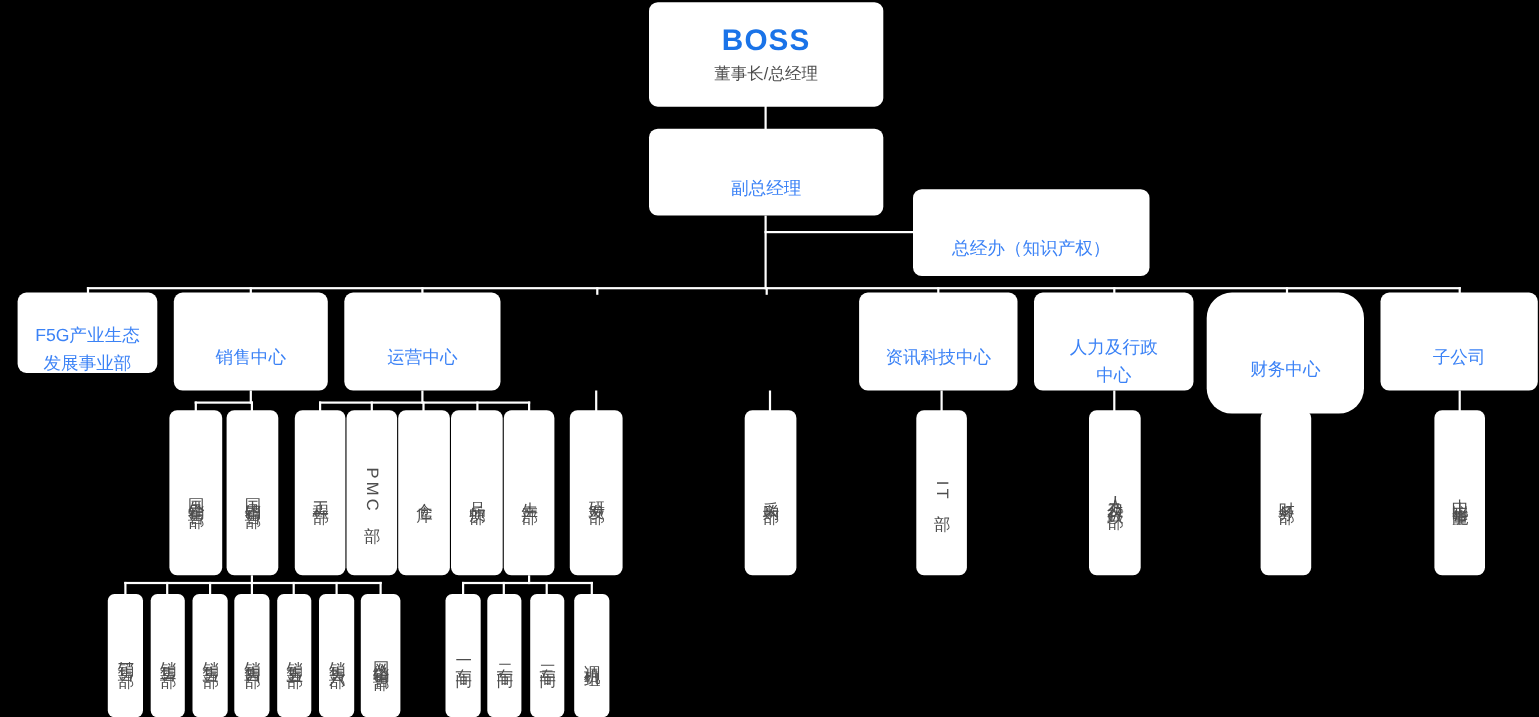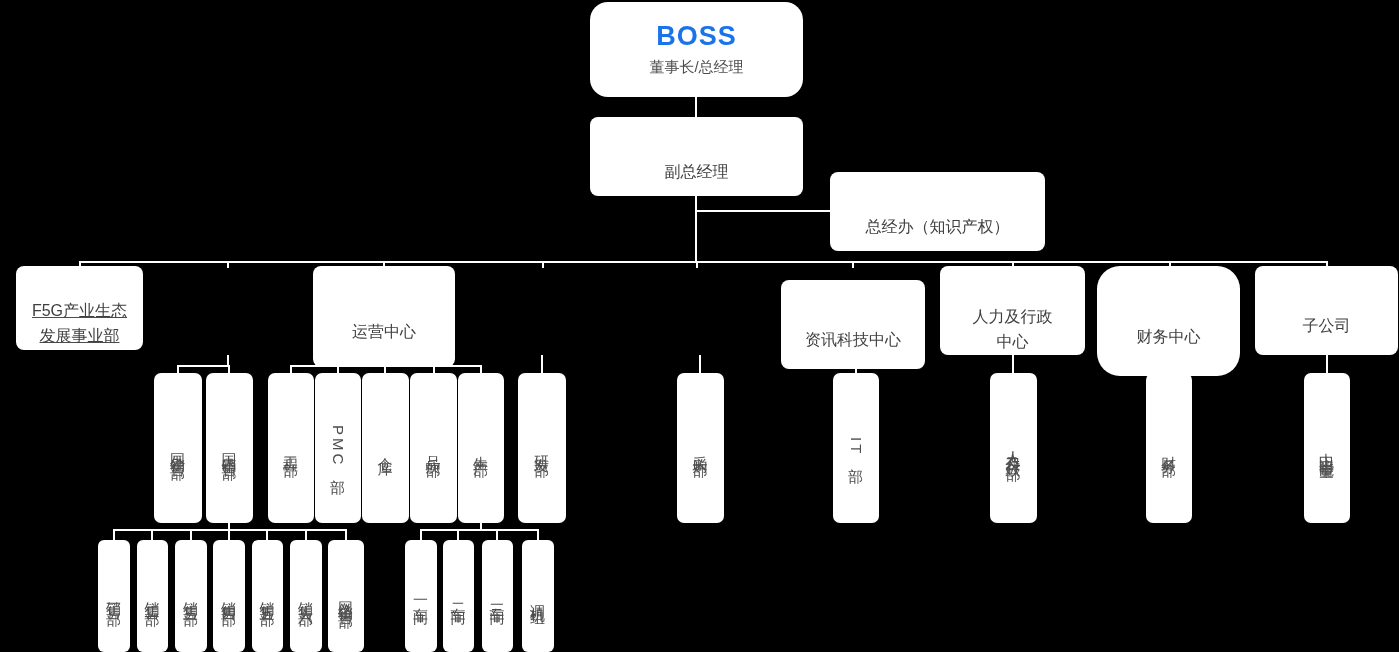--- a/index.html
+++ b/index.html
@@ -20,21 +20,21 @@
     align-items:center;
     justify-content:center;
     color:#4d4d4d;
     text-align:center;
     box-sizing:border-box;
   }
   .node .label{
     font-size:16px;
     line-height:1.55;
     white-space:pre-line;
-    color:#404040;
+    color:#3b82f6;
     margin-top:32px;
   }
   .boss-name{
     color:#1a73e8;
     font-weight:bold;
     font-size:27px;
     letter-spacing:1px;
     line-height:1.1;
     margin-bottom:6px;
   }
@@ -98,41 +98,44 @@
   <div class="line" style="left:305px;top:529px;width:2px;height:12px"></div>
   <div class="line" style="left:345px;top:529px;width:2px;height:12px"></div>
 
   <div class="line" style="left:480px;top:523px;width:2px;height:8px"></div>
   <div class="line" style="left:420px;top:529px;width:119px;height:2px"></div>
   <div class="line" style="left:420px;top:529px;width:2px;height:12px"></div>
   <div class="line" style="left:457px;top:529px;width:2px;height:12px"></div>
   <div class="line" style="left:496px;top:529px;width:2px;height:12px"></div>
   <div class="line" style="left:537px;top:529px;width:2px;height:12px"></div>
 
-  <div class="node" style="left:590px;top:2px;width:213px;height:95px;border-radius:18px;">
+  <div class="node" style="left:590px;top:2px;width:213px;height:95px;">
     <div class="boss-name">BOSS</div>
     <div class="boss-sub">董事长/总经理</div>
   </div>
 
   <div class="node" style="left:590px;top:117px;width:213px;height:79px;">
     <div class="label">副总经理</div>
   </div>
 
   <div class="node" style="left:830px;top:172px;width:215px;height:79px;">
     <div class="label">总经办（知识产权）</div>
   </div>
 
-  <div class="node" style="left:16px;top:266px;width:127px;height:84px;text-decoration:underline;">
+  <div class="node" style="left:16px;top:266px;width:127px;height:73px;">
     <div class="label">F5G产业生态
 发展事业部</div>
   </div>
-  <div class="node" style="left:313px;top:266px;width:142px;height:101px;">
+  <div class="node" style="left:158px;top:266px;width:140px;height:89px;">
+    <div class="label">销售中心</div>
+  </div>
+  <div class="node" style="left:313px;top:266px;width:142px;height:89px;">
     <div class="label">运营中心</div>
   </div>
-  <div class="node" style="left:781px;top:280px;width:144px;height:89px;">
+  <div class="node" style="left:781px;top:266px;width:144px;height:89px;">
     <div class="label">资讯科技中心</div>
   </div>
   <div class="node" style="left:940px;top:266px;width:145px;height:89px;justify-content:flex-end;">
     <div class="label">人力及行政
 中心</div>
   </div>
   <div class="node" style="left:1097px;top:266px;width:143px;height:110px;border-radius:23px;">
     <div class="label">财务中心</div>
   </div>
   <div class="node" style="left:1255px;top:266px;width:143px;height:89px;">

